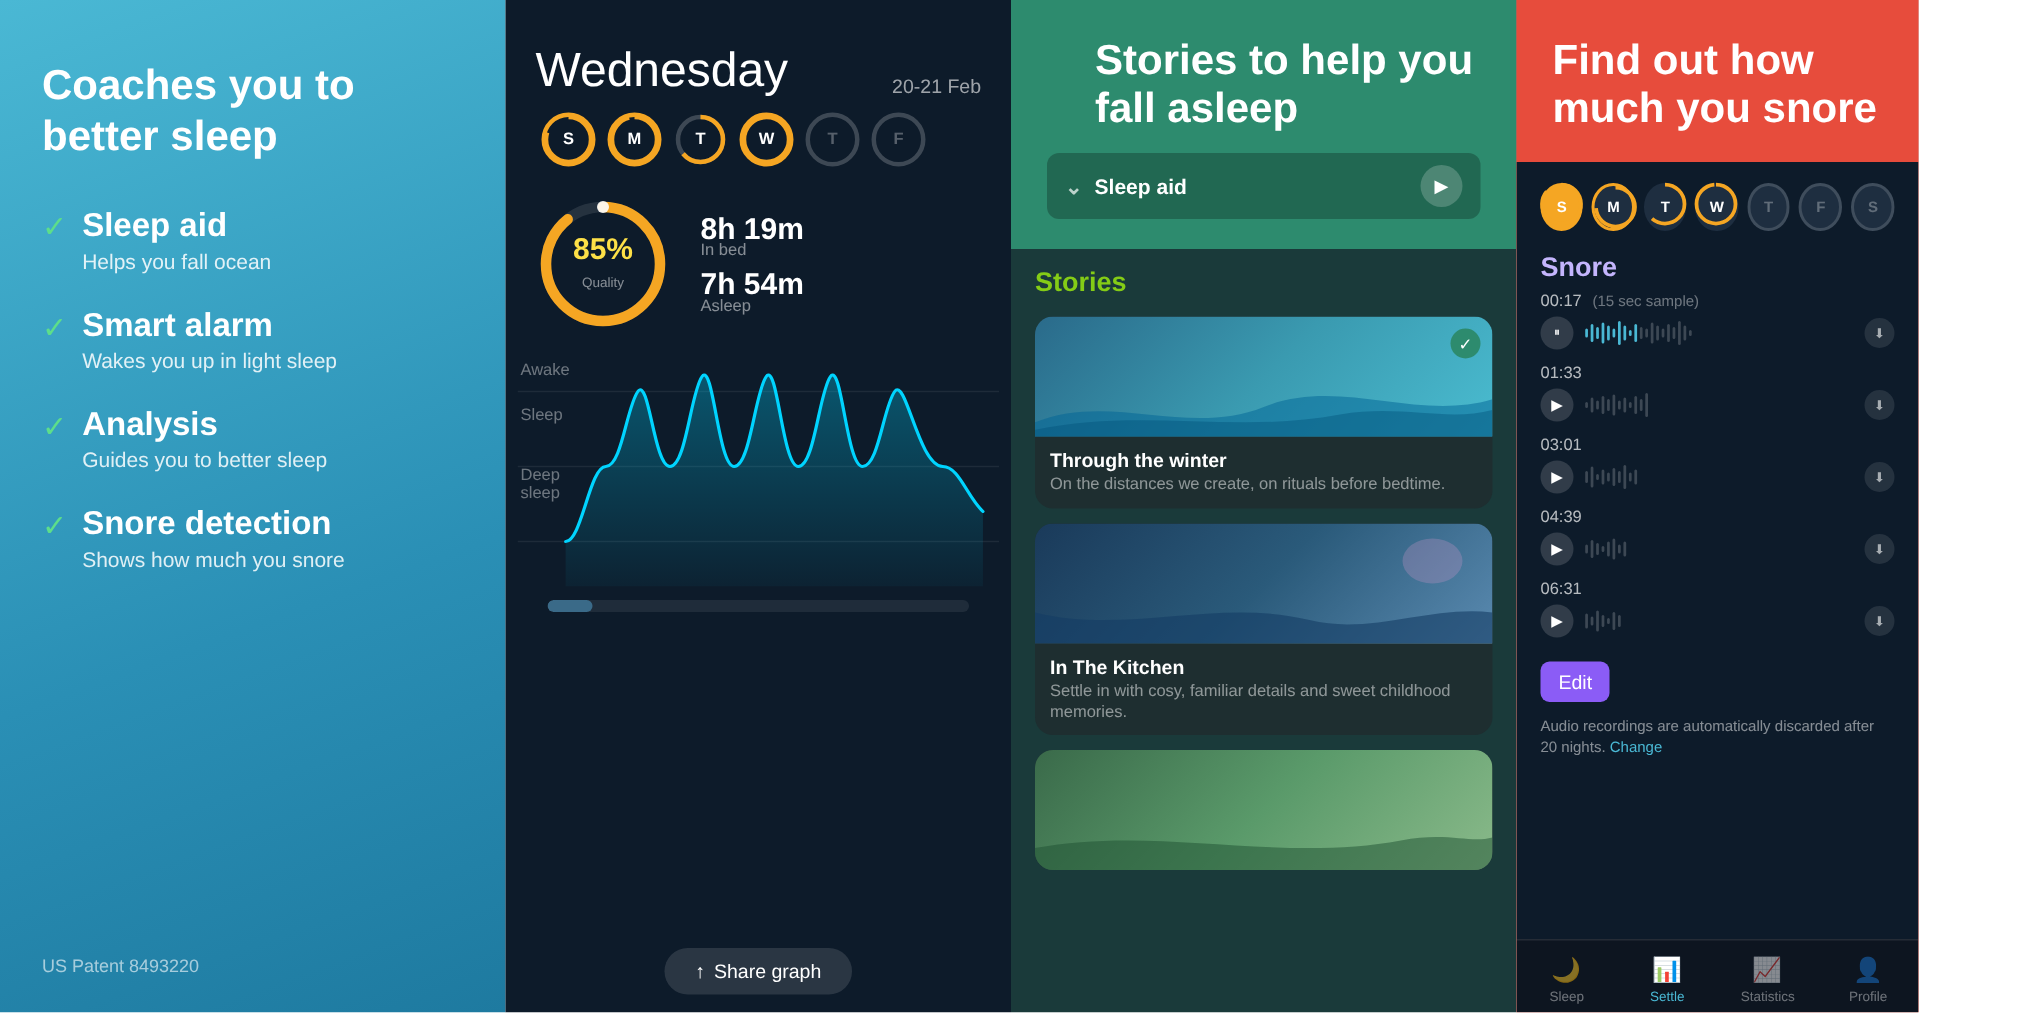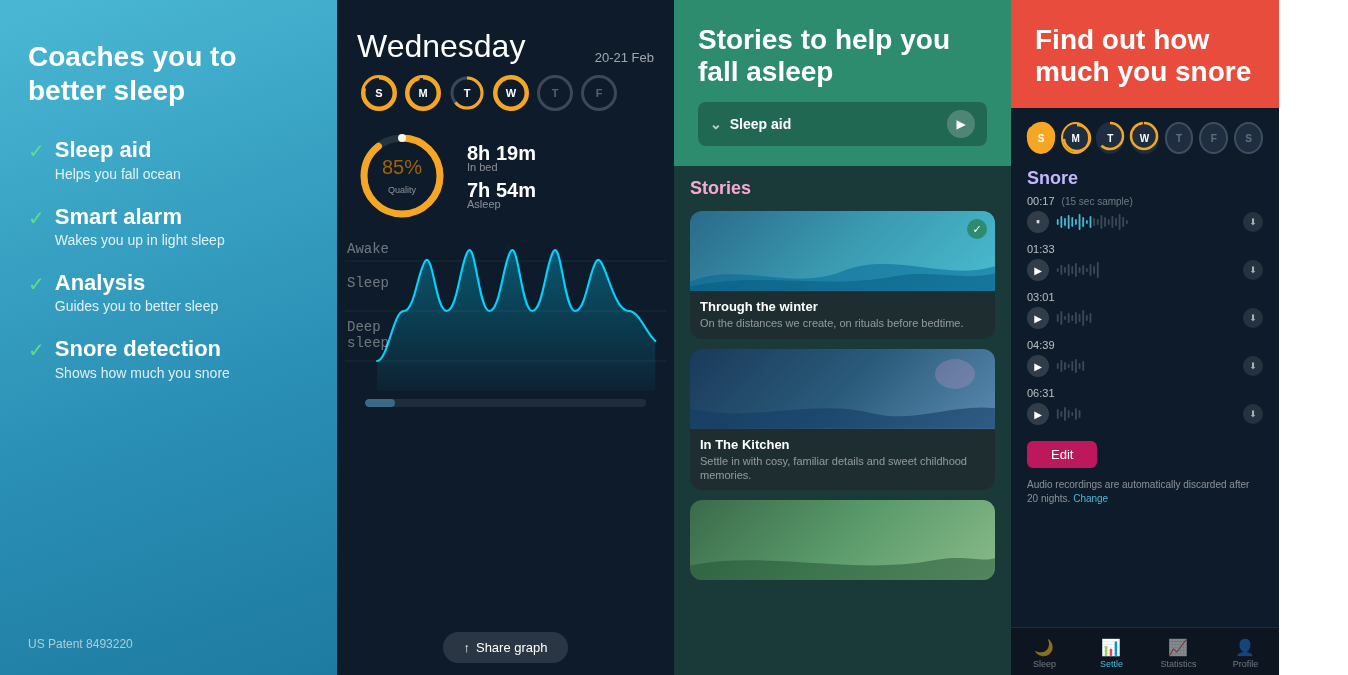--- a/index.html
+++ b/index.html
@@ -123,23 +123,23 @@
       height: 90px;
     }
     .quality-center {
       position: absolute;
       top: 50%;
       left: 50%;
       transform: translate(-50%, -50%);
       text-align: center;
     }
     .quality-pct {
-      color: #a16207;
+      color: #fde047;
       font-size: 20px;
-      font-weight: 400;
+      font-weight: 700;
       display: block;
     }
     .quality-lbl {
       color: rgba(255,255,255,0.5);
       font-size: 9px;
     }
     .time-stats {
       display: flex;
       flex-direction: column;
       gap: 6px;
@@ -162,22 +162,21 @@
     .graph-labels {
       display: flex;
       flex-direction: column;
       position: absolute;
       left: 10px;
       top: 10px;
       gap: 18px;
     }
     .graph-label {
       color: rgba(255,255,255,0.4);
-      font-size: 14px;
-      font-family: Liberation Mono, monospace;
+      font-size: 11px;
     }
     .graph-svg {
       width: 100%;
       height: 160px;
     }
     .x-axis {
       display: flex;
       justify-content: space-around;
       padding: 0 16px;
       margin-bottom: 4px;
@@ -224,20 +223,21 @@
     .panel3-top {
       background: #2d8b6e;
       padding: 24px 24px 20px;
     }
     .panel3-top-title {
       color: #fff;
       font-size: 28px;
       font-weight: 800;
       line-height: 1.15;
       margin-bottom: 14px;
+      margin-left: 32px;
     }
     .sleep-aid-bar {
       background: rgba(0,0,0,0.25);
       border-radius: 8px;
       display: flex;
       align-items: center;
       justify-content: space-between;
       padding: 8px 12px;
     }
     .sleep-aid-left {
@@ -262,21 +262,21 @@
       justify-content: center;
       color: #fff;
       font-size: 12px;
     }
     .panel3-scroll {
       flex: 1;
       overflow: hidden;
       padding: 12px 16px;
     }
     .stories-title {
-      color: #f9a8d4;
+      color: #84cc16;
       font-size: 18px;
       font-weight: 700;
       margin-bottom: 12px;
     }
     .story-card {
       background: #1e2e30;
       border-radius: 12px;
       margin-bottom: 10px;
       overflow: hidden;
     }
@@ -431,25 +431,25 @@
       height: 20px;
       border-radius: 50%;
       background: rgba(255,255,255,0.1);
       display: flex;
       align-items: center;
       justify-content: center;
       color: rgba(255,255,255,0.6);
       font-size: 9px;
     }
     .edit-btn {
-      background: #be185d;
+      background: #8b5cf6;
       border: none;
       border-radius: 6px;
       color: #fff;
-      padding: 6px 24px;
+      padding: 6px 12px;
       font-size: 13px;
       margin: 6px 0;
       cursor: pointer;
       align-self: flex-start;
     }
     .audio-note {
       color: rgba(255,255,255,0.5);
       font-size: 10px;
       line-height: 1.4;
       margin-top: 4px;

